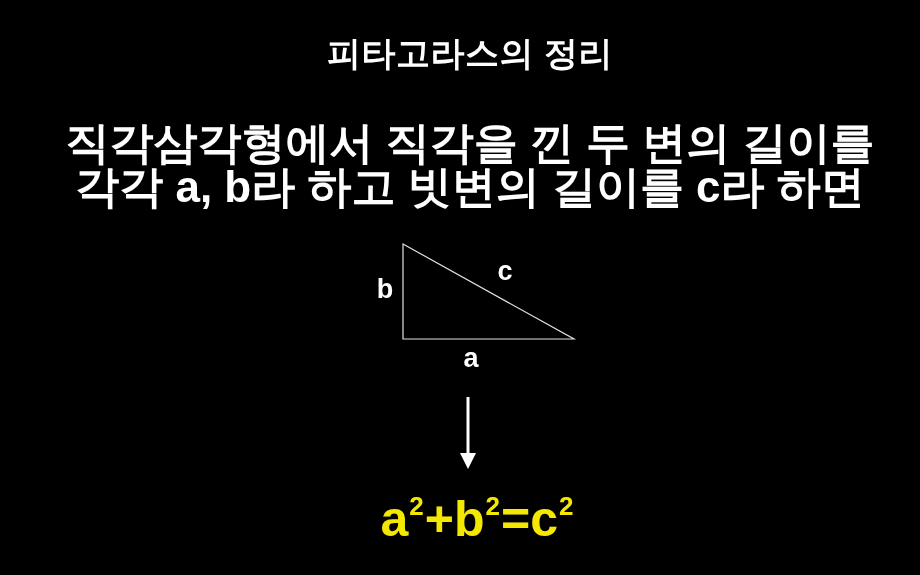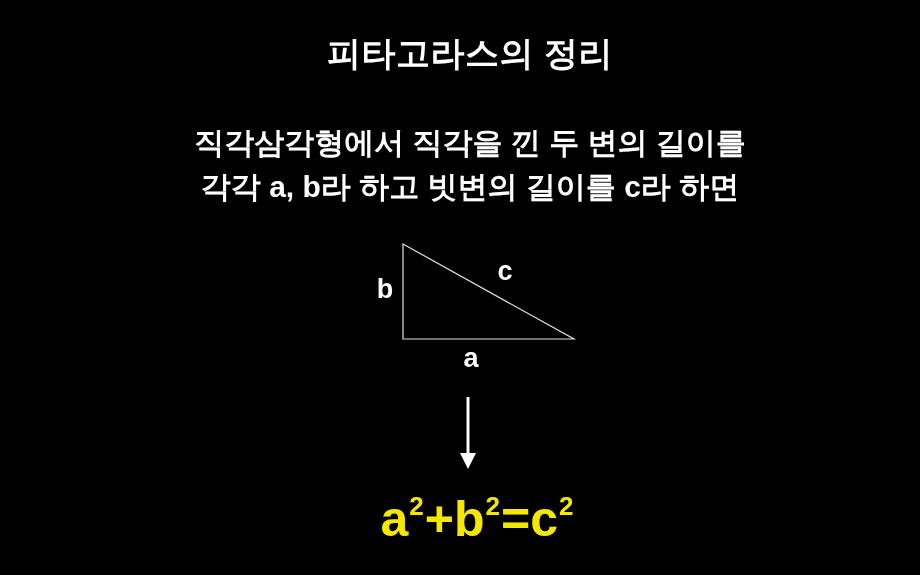--- a/index.html
+++ b/index.html
@@ -29,21 +29,21 @@
     font-weight: bold;
     line-height: 40px;
     letter-spacing: 0.5px;
   }
   .body-text {
     position: absolute;
     top: 121px;
     left: 20px;
     right: 0;
     text-align: center;
-    font-size: 30px;
+    font-size: 44px;
     font-weight: bold;
     line-height: 44px;
   }
   .triangle-figure {
     position: absolute;
     left: 396px;
     top: 237px;
     width: 186px;
     height: 110px;
   }

